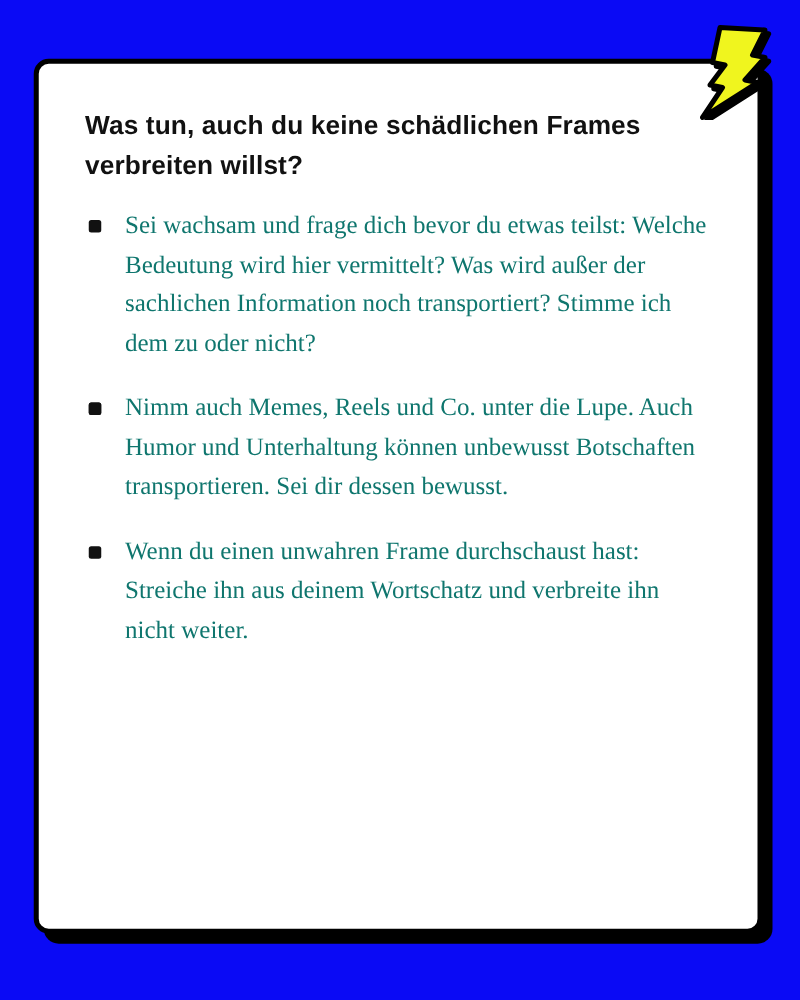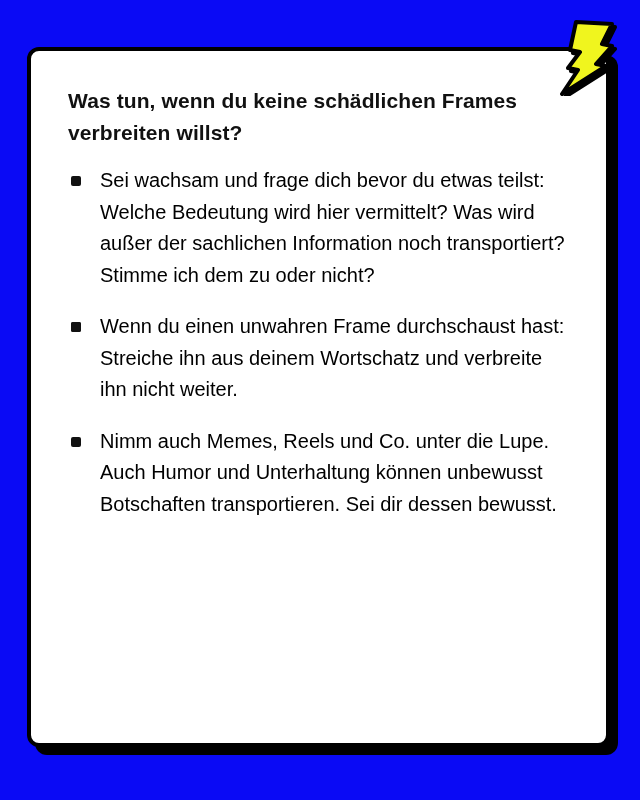--- a/index.html
+++ b/index.html
@@ -42,57 +42,58 @@
     width: 500px;
     margin: 0; padding: 0;
     list-style: none;
   }
   .item {
     position: relative;
     padding-left: 29px;
     margin-bottom: 20px;
     font-size: 20px;
     line-height: 31.5px;
-    color: #000000;
+    color: #0f766e;
+    font-family: Liberation Serif, serif;
   }
   .bullet {
     position: absolute;
     left: 0; top: 11px;
     width: 10px; height: 10px;
     background: #111;
     border-radius: 2px;
   }
   .bolt {
     position: absolute;
     left: 550px; top: 14px;
     width: 70px; height: 82px;
   }
 </style>
 </head>
 <body>
 
 <div class="card-shadow"></div>
 
 <div class="card">
-  <h1 class="title">Was tun, wenn du keine schädlichen Frames verbreiten willst?</h1>
+  <h1 class="title">Was tun, auch du keine schädlichen Frames verbreiten willst?</h1>
   <ul class="list">
     <li class="item">
       <span class="bullet"></span>
       <span>Sei wachsam und frage dich bevor du etwas teilst: Welche Bedeutung wird hier vermittelt? Was wird außer der sachlichen Information noch transportiert? Stimme ich dem zu oder nicht?</span>
     </li>
     <li class="item">
       <span class="bullet"></span>
     </li>
     <li class="item">
       <span class="bullet"></span>
-      <span>Wenn du einen unwahren Frame durchschaust hast: Streiche ihn aus deinem Wortschatz und verbreite ihn nicht weiter.</span>
+      <span>Nimm auch Memes, Reels und Co. unter die Lupe. Auch Humor und Unterhaltung können unbewusst Botschaften transportieren. Sei dir dessen bewusst.</span>
     </li>
     <li class="item">
       <span class="bullet"></span>
-      <span>Nimm auch Memes, Reels und Co. unter die Lupe. Auch Humor und Unterhaltung können unbewusst Botschaften transportieren. Sei dir dessen bewusst.</span>
+      <span>Wenn du einen unwahren Frame durchschaust hast: Streiche ihn aus deinem Wortschatz und verbreite ihn nicht weiter.</span>
     </li>
   </ul>
 </div>
 
 <svg class="bolt" viewBox="0 0 70 82">
 
   <polygon points="26,8 62,10 52,30 62,32 46,50 56,52 12,80 28,56 18,54 30,38 20,36" fill="#000" stroke="#000" stroke-width="4" stroke-linejoin="round" transform="translate(3,3)"></polygon>
 
   <polygon points="26,8 62,10 52,30 62,32 46,50 56,52 12,80 28,56 18,54 30,38 20,36" fill="#f0f51e" stroke="#000" stroke-width="4" stroke-linejoin="round"></polygon>
 </svg>

